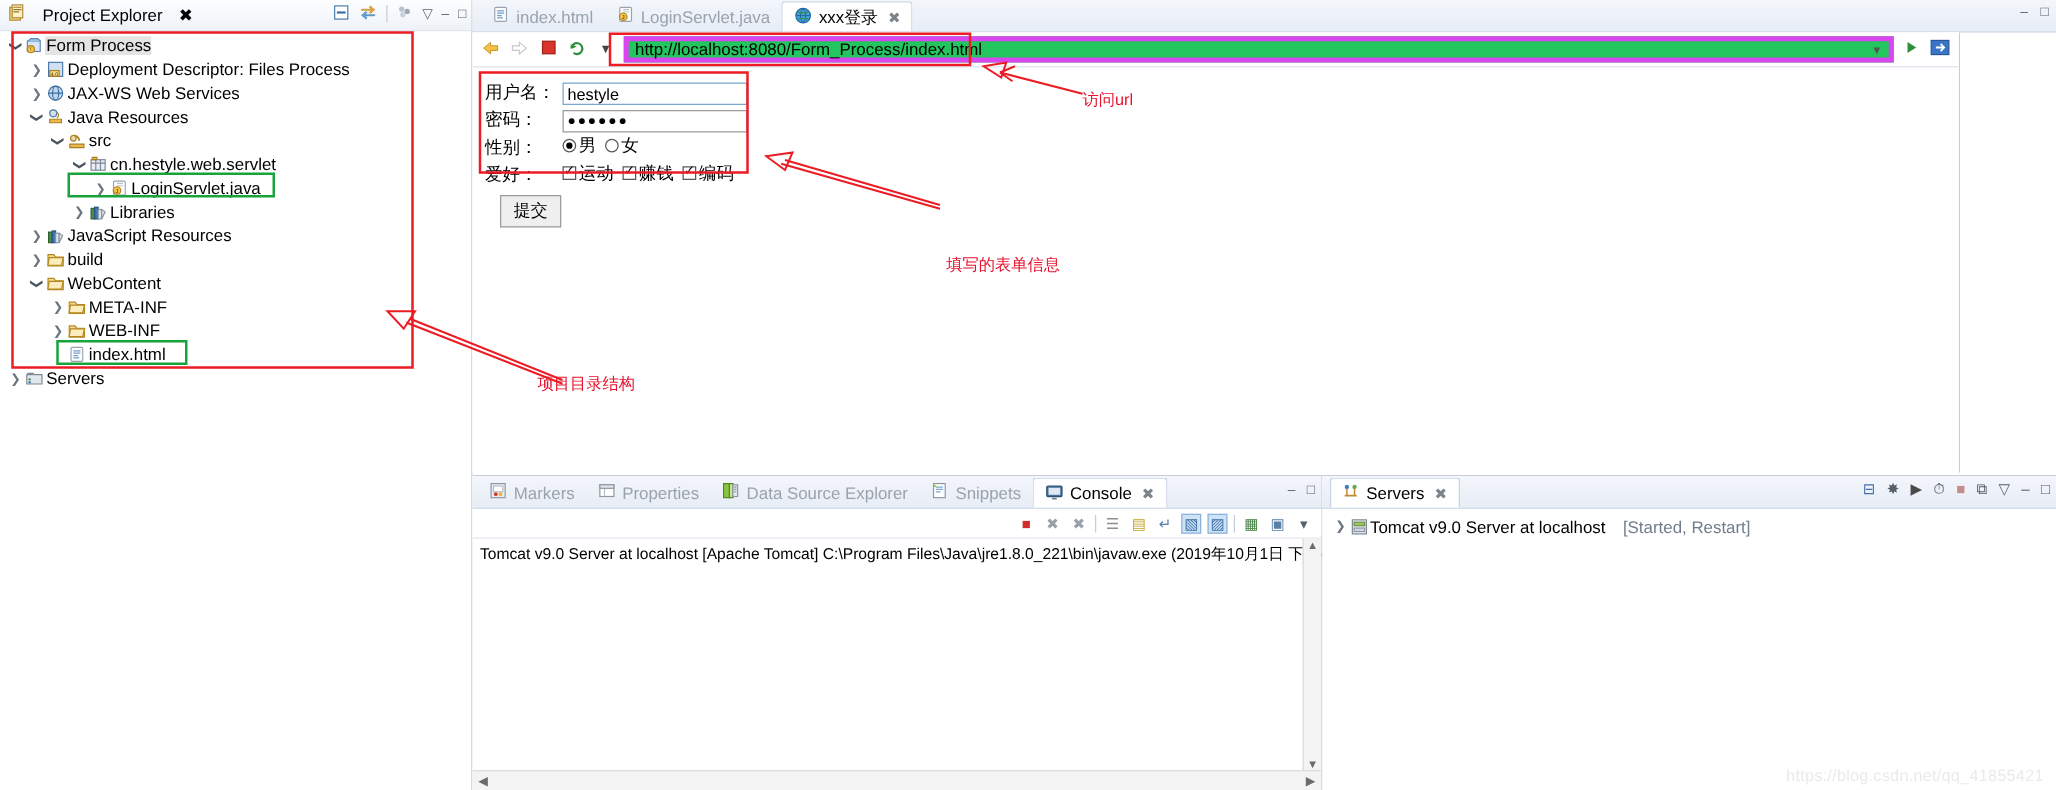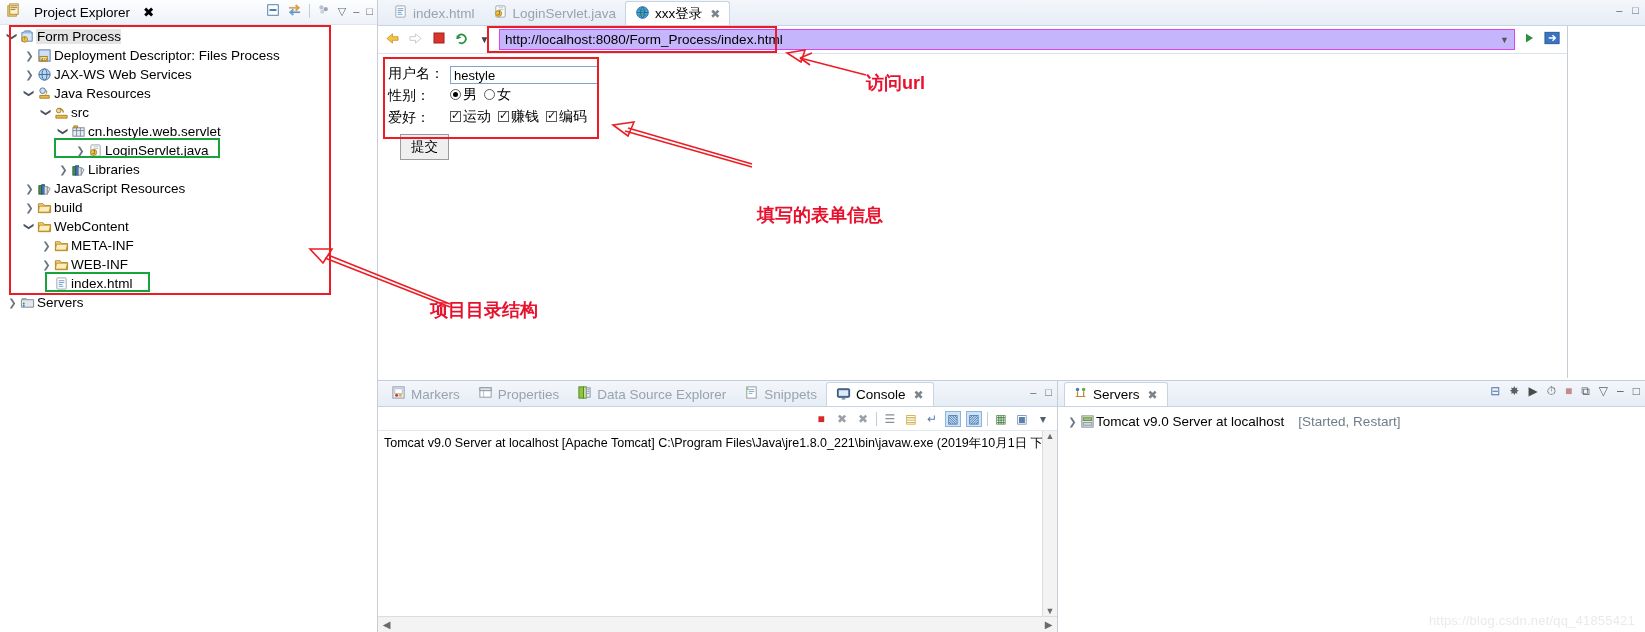--- a/index.html
+++ b/index.html
@@ -84,21 +84,21 @@
   
   #browser {
     position: absolute; left: 0; top: 26px; width: 1190px; height: 352px;
     background: #fff; border-right: 1px solid #c7cdd6;
   }
   #btoolbar {
     height: 27px; display: flex; align-items: center; gap: 6px;
     padding: 0 6px; background: #fff;
   }
   #urlbar {
-    flex: 1; height: 21px; border: 1px solid #d946ef; background: #c4b5fd;
+    flex: 1; height: 21px; border: 4px solid #d946ef; background: #22c55e;
     display: flex; align-items: center; padding: 0 5px;
     font-size: 13.5px;
   }
   #urlbar .caret { margin-left: auto; color: #555; font-size: 9px; }
   .nav-ico { width: 17px; text-align: center; }
 
   #page {
     position: absolute; left: 0; top: 27px; right: 0; bottom: 0;
     background: #fff; border-top: 1px solid #dde3ec;
   }
@@ -194,21 +194,21 @@
   #servers-tabs .tools { position: absolute; right: 5px; top: 4px; display: flex; align-items: center; gap: 9px; }
   #servers-body { padding-top: 4px; font-size: 13.5px; }
   .srow { display: flex; align-items: center; height: 20px; padding-left: 8px; }
   .sstate { color: #6f7d8c; margin-left: 14px; }
 
   
   #topright { position: absolute; right: 6px; top: 4px; display: flex; gap: 10px; }
 
   
   .anno {
-    position: absolute; color: #e8112d; font-weight: bold; font-size: 18px;
+    position: absolute; color: #e8112d; font-weight: normal; font-size: 13px;
     white-space: nowrap; pointer-events: none;
   }
   svg.overlay { position: absolute; left: 0; top: 0; width: 1645px; height: 632px; pointer-events: none; z-index: 5; }
 
   #watermark {
     position: absolute; right: 10px; bottom: 4px;
     color: #e9eaec; font-size: 13px; letter-spacing: .2px;
   }
   .ic { display: inline-block; line-height: 1; }
 </style>
@@ -502,20 +502,24 @@
             <path d="M5 8h7M9 5l3 3-3 3" stroke="#fff" stroke-width="1.5" fill="none"></path>
           </svg>
         </span>
       </div>
 
       <div id="page">
         <div id="form-area">
           <div class="frow">
             <span class="flabel">用户名：</span>
             <span class="ftext">hestyle</span>
+          </div>
+          <div class="frow">
+            <span class="flabel">密码：</span>
+            <span class="ftext pwd">●●●●●●</span>
           </div>
           <div class="frow">
             <span class="flabel">性别：</span>
             <span id="gender-group"><span class="radio">
                   <span class="rb on"></span>
                   <span>男</span>
                 </span><span class="radio">
                   <span class="rb"></span>
                   <span>女</span>
                 </span></span>

